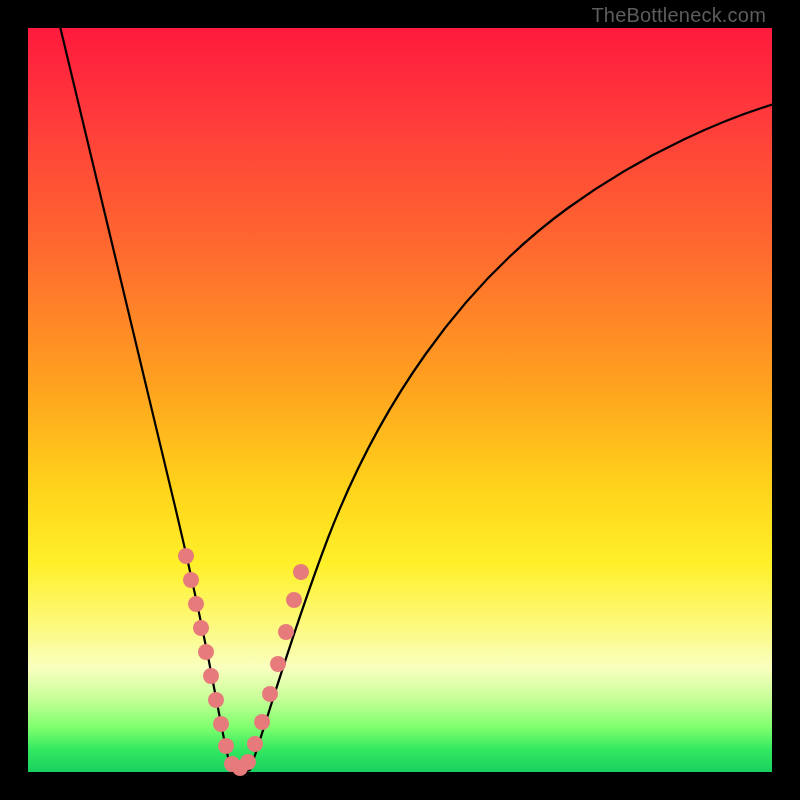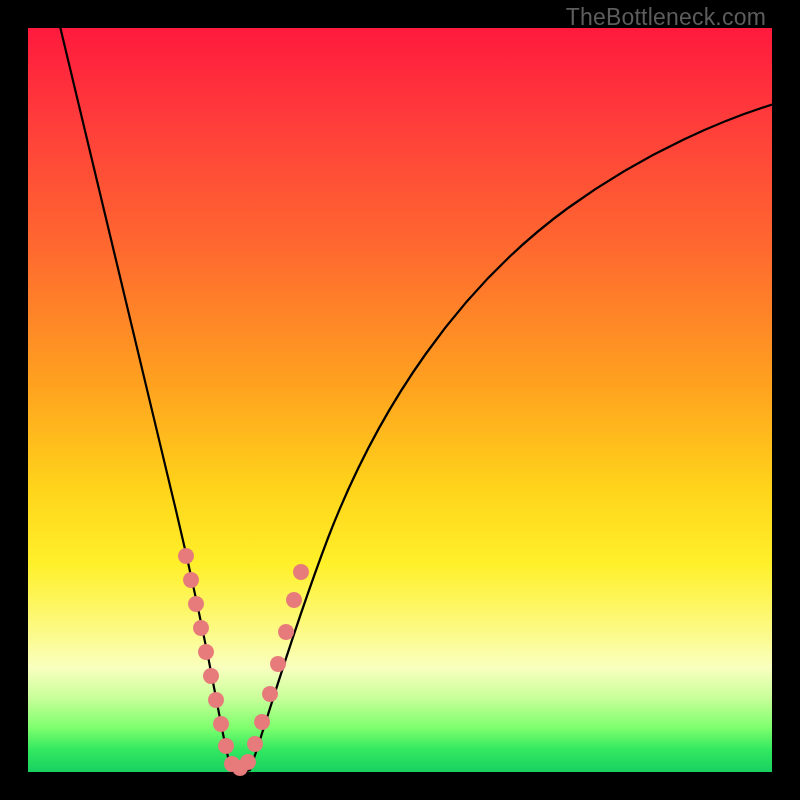--- a/index.html
+++ b/index.html
@@ -40,21 +40,21 @@
       #7fff6e 94%,
       #33e860 97%,
       #18d060 100%
     );
   }
   .watermark {
     position: absolute;
     top: 4px;
     right: 34px;
     color: #5d5d5d;
-    font-size: 23px;
+    font-size: 20px;
     font-weight: 500;
     letter-spacing: 0.2px;
     user-select: none;
   }
   svg.curves {
     position: absolute;
     left: 0;
     top: 0;
     width: 744px;
     height: 744px;

